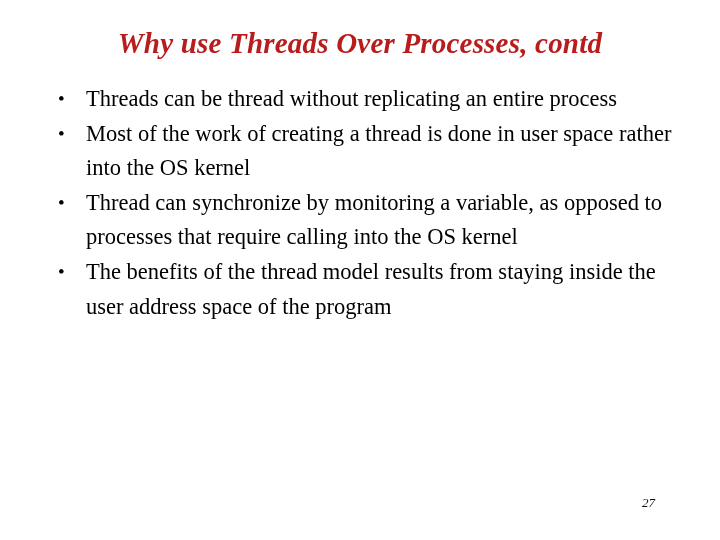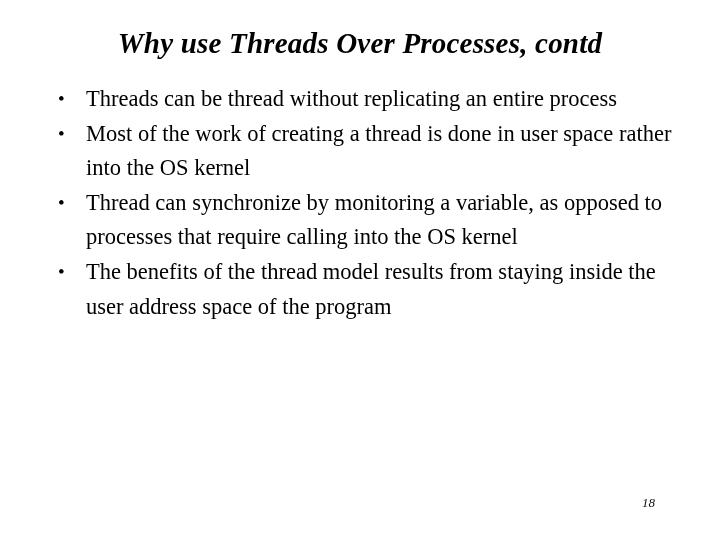--- a/index.html
+++ b/index.html
@@ -28,21 +28,21 @@
   #slide-title {
     position: absolute;
     left: 0px;
     top: 26px;
     width: 720px;
     text-align: center;
     font-family: "Liberation Serif", "DejaVu Serif", serif;
     font-size: 29px;
     font-weight: bold;
     font-style: italic;
-    color: #000000;
+    color: #b91c1c;
     letter-spacing: 0.2px;
     line-height: 34px;
     white-space: nowrap;
   }
 
   
   #bullet-list {
     position: absolute;
     left: 48px;
     top: 82px;
@@ -116,15 +116,15 @@
       <span class="bullet-text">Thread can synchronize by monitoring a variable, as opposed to processes that require calling into the OS kernel</span>
     </li>
 
     <li class="bullet-item">
       <span class="bullet-marker">•</span>
       <span class="bullet-text">The benefits of the thread model results from staying inside the user address space of the program</span>
     </li>
 
   </ul>
 
-  <div id="page-number">18</div>
+  <div id="page-number">27</div>
 
 </div>
 
 </body></html>

